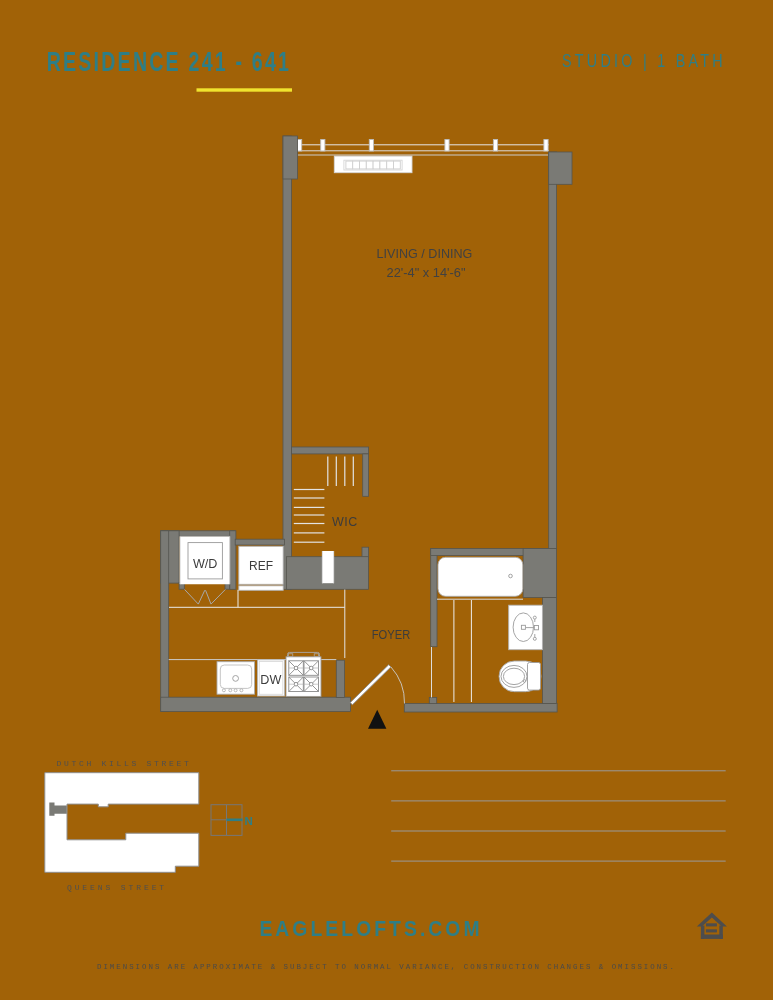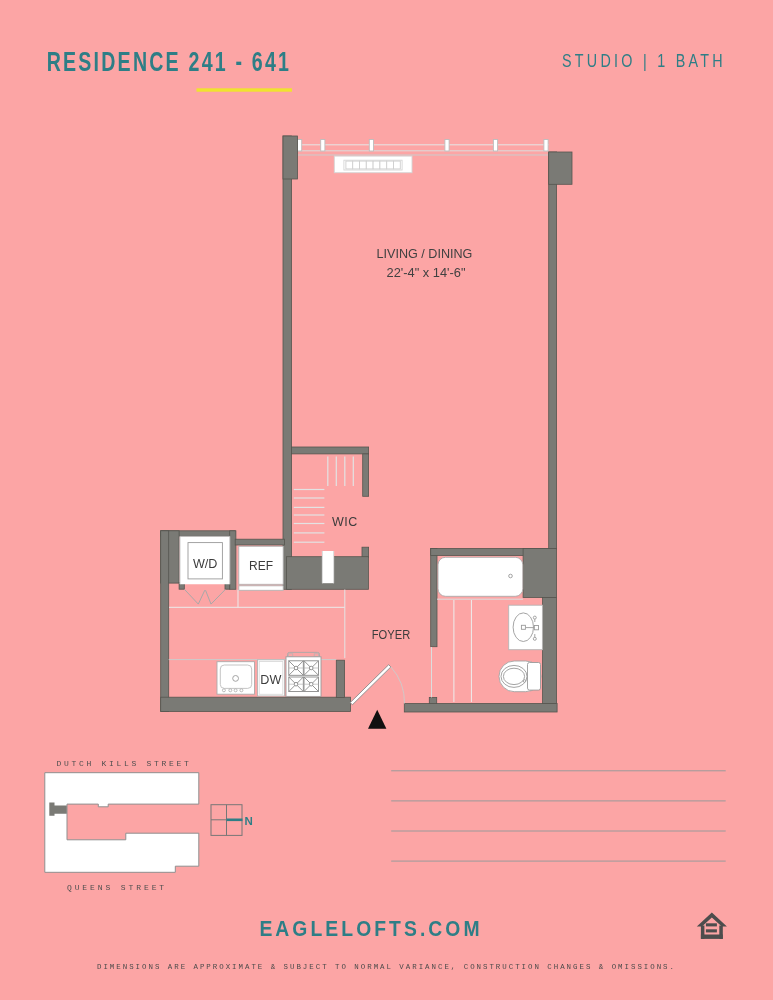--- a/index.html
+++ b/index.html
@@ -1,16 +1,16 @@
 <!DOCTYPE html>
 <html><head>
 <meta charset="utf-8">
 <style>
   html,body{margin:0;padding:0;background:#ffffff;-webkit-font-smoothing:antialiased;}
-  #page{position:relative;width:773px;height:1000px;background:#fca5a5;overflow:hidden;}
+  #page{position:relative;width:773px;height:1000px;background:#a16207;overflow:hidden;}
   svg text{font-family:"Liberation Sans", sans-serif;}
 </style>
 </head>
 <body>
 <div id="page">
 <svg width="773" height="1000" viewBox="0 0 773 1000">
 
 <text x="46.7" y="70.8" font-size="28.5" font-weight="bold" fill="#2e7e86" letter-spacing="3.2" textLength="244.5" lengthAdjust="spacingAndGlyphs">RESIDENCE 241 - 641</text>
 
 <rect x="196.5" y="88.3" width="95.5" height="3.4" fill="#f0e32e"></rect>

